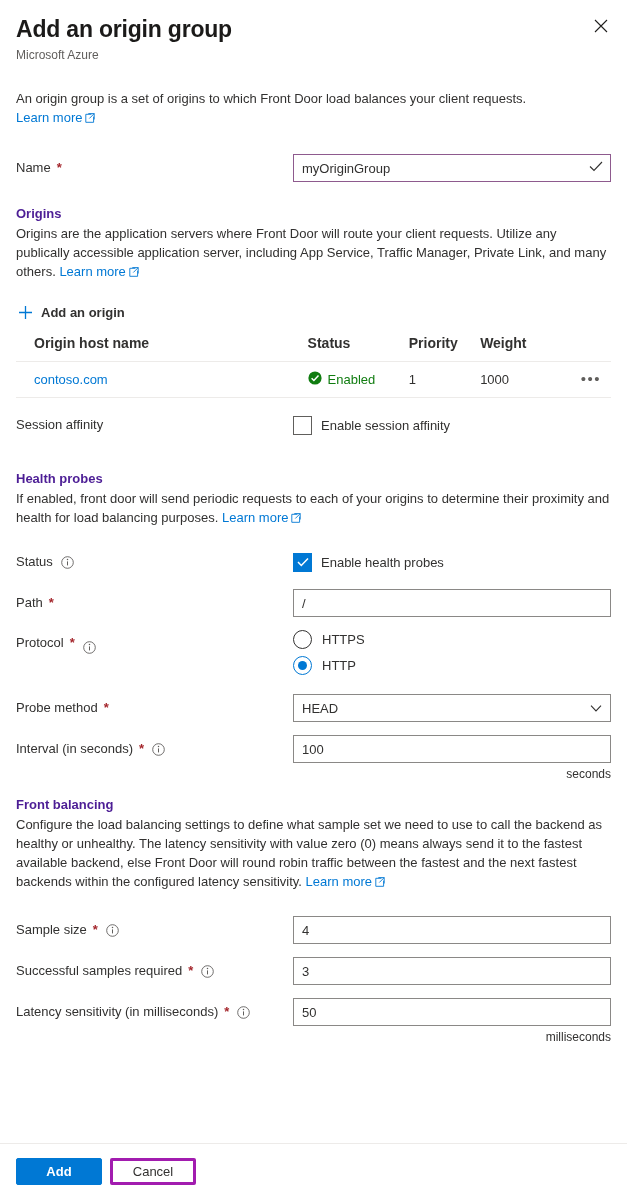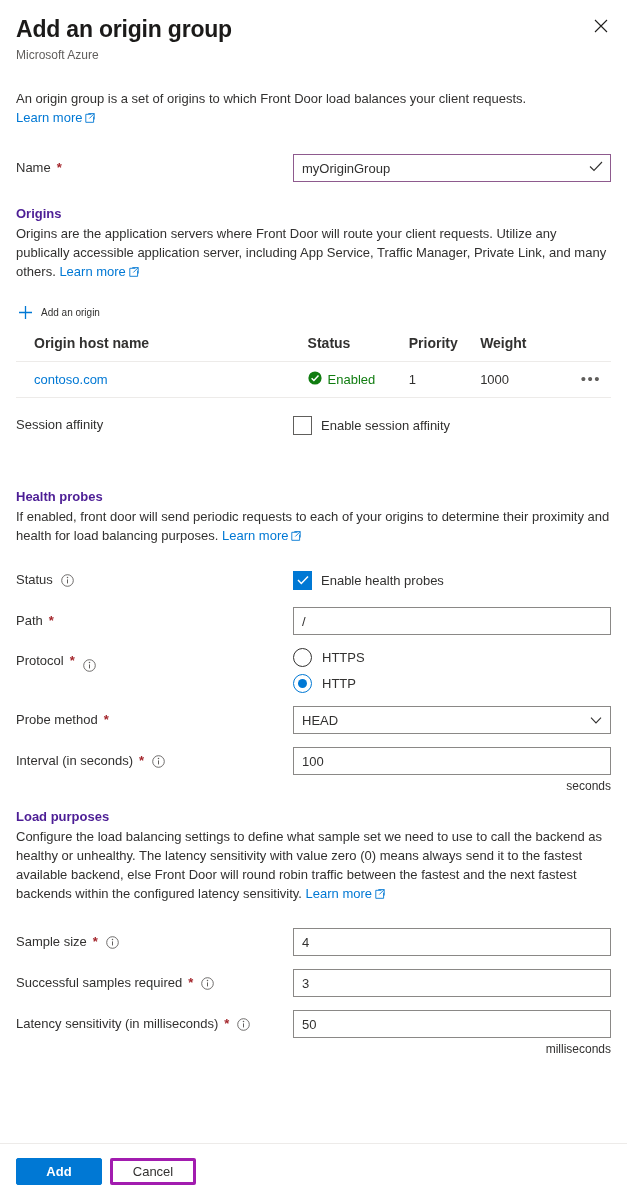--- a/index.html
+++ b/index.html
@@ -192,22 +192,23 @@
   .cmd {
     display: inline-flex;
     align-items: center;
     gap: 8px;
     margin-top: 20px;
     background: none;
     border: none;
     padding: 3px 2px;
     cursor: pointer;
     font-family: "Liberation Sans", sans-serif;
-    font-size: 10px;
-    color: #323130;
+    font-size: 13px;
+    color: #323130;
+    font-weight: bold;
   }
   .plus-icon { color: #0078d4; display: inline-flex; }
 
   
   .tbl {
     width: 100%;
     margin-top: 12px;
     border-collapse: collapse;
     font-size: 13px;
   }
@@ -426,21 +427,21 @@
     <div class="row tight">
       <div class="row-label">Session affinity</div>
       <div class="row-field">
         <label class="cbx-row">
           <span class="cbx"></span>
           <span class="cbx-label">Enable session affinity</span>
         </label>
       </div>
     </div>
 
-    <div class="section" style="margin-top:48px">
+    <div class="section" style="margin-top:30px">
       <div class="section-title">Health probes</div>
       <div class="section-desc">
         <span>If enabled, front door will send periodic requests to each of your origins to determine their proximity and health for load balancing purposes.</span>
         <a class="link">
           <span>Learn more</span><span class="ext-icon"><svg width="10" height="10" viewBox="0 0 10 10">
                 <path d="M3.3 0.6 H9.2 V6.5" stroke="#0078d4" stroke-width="0.9" fill="none"></path>
                 <path d="M9.2 0.6 L4.3 5.5" stroke="#0078d4" stroke-width="0.9" fill="none"></path>
                 <path d="M6.4 1.3 H0.8 V9.3 H8.6 V3.7" stroke="#0078d4" stroke-width="0.9" fill="none"></path>
               </svg></span>
         </a>
@@ -499,21 +500,21 @@
             <span class="rdo-label">HTTPS</span>
           </label>
           <label class="rdo-row">
             <span class="rdo selected"></span>
             <span class="rdo-label">HTTP</span>
           </label>
         </div>
       </div>
     </div>
 
-    <div class="row" style="margin-top:13px">
+    <div class="row" style="margin-top:19px">
       <div class="row-label">
         <span>Probe method</span>
           <span class="req">*</span>
       </div>
       <div class="row-field ddl-wrap">
         <select class="ddl">
           <option>HEAD</option>
           <option>GET</option>
         </select>
         <span class="ddl-caret">
@@ -536,21 +537,21 @@
             </svg>
         </span>
       </div>
       <div class="row-field">
         <input class="txt" type="text" value="100" style="">
         <div class="unit">seconds</div>
       </div>
     </div>
 
     <div class="section" style="margin-top:14px">
-      <div class="section-title">Load purposes</div>
+      <div class="section-title">Front balancing</div>
       <div class="section-desc">
         <span>Configure the load balancing settings to define what sample set we need to use to call the backend as healthy or unhealthy. The latency sensitivity with value zero (0) means always send it to the fastest available backend, else Front Door will round robin traffic between the fastest and the next fastest backends within the configured latency sensitivity.</span>
         <a class="link">
           <span>Learn more</span><span class="ext-icon"><svg width="10" height="10" viewBox="0 0 10 10">
                 <path d="M3.3 0.6 H9.2 V6.5" stroke="#0078d4" stroke-width="0.9" fill="none"></path>
                 <path d="M9.2 0.6 L4.3 5.5" stroke="#0078d4" stroke-width="0.9" fill="none"></path>
                 <path d="M6.4 1.3 H0.8 V9.3 H8.6 V3.7" stroke="#0078d4" stroke-width="0.9" fill="none"></path>
               </svg></span>
         </a>
       </div>

